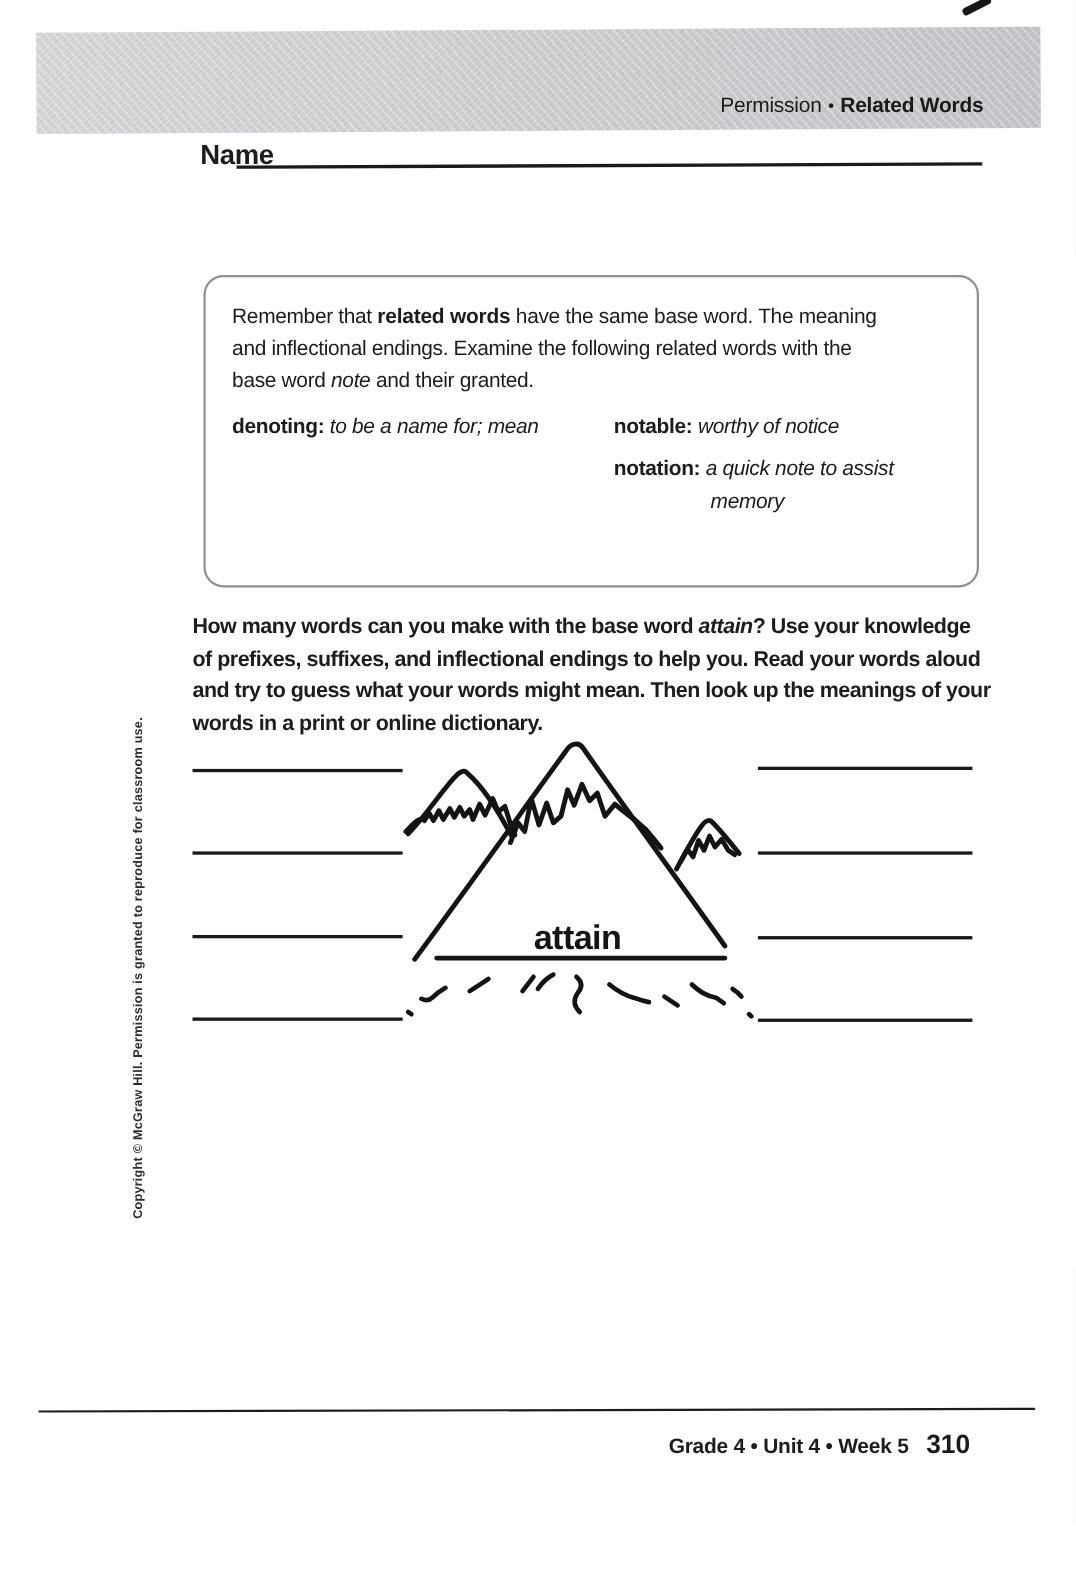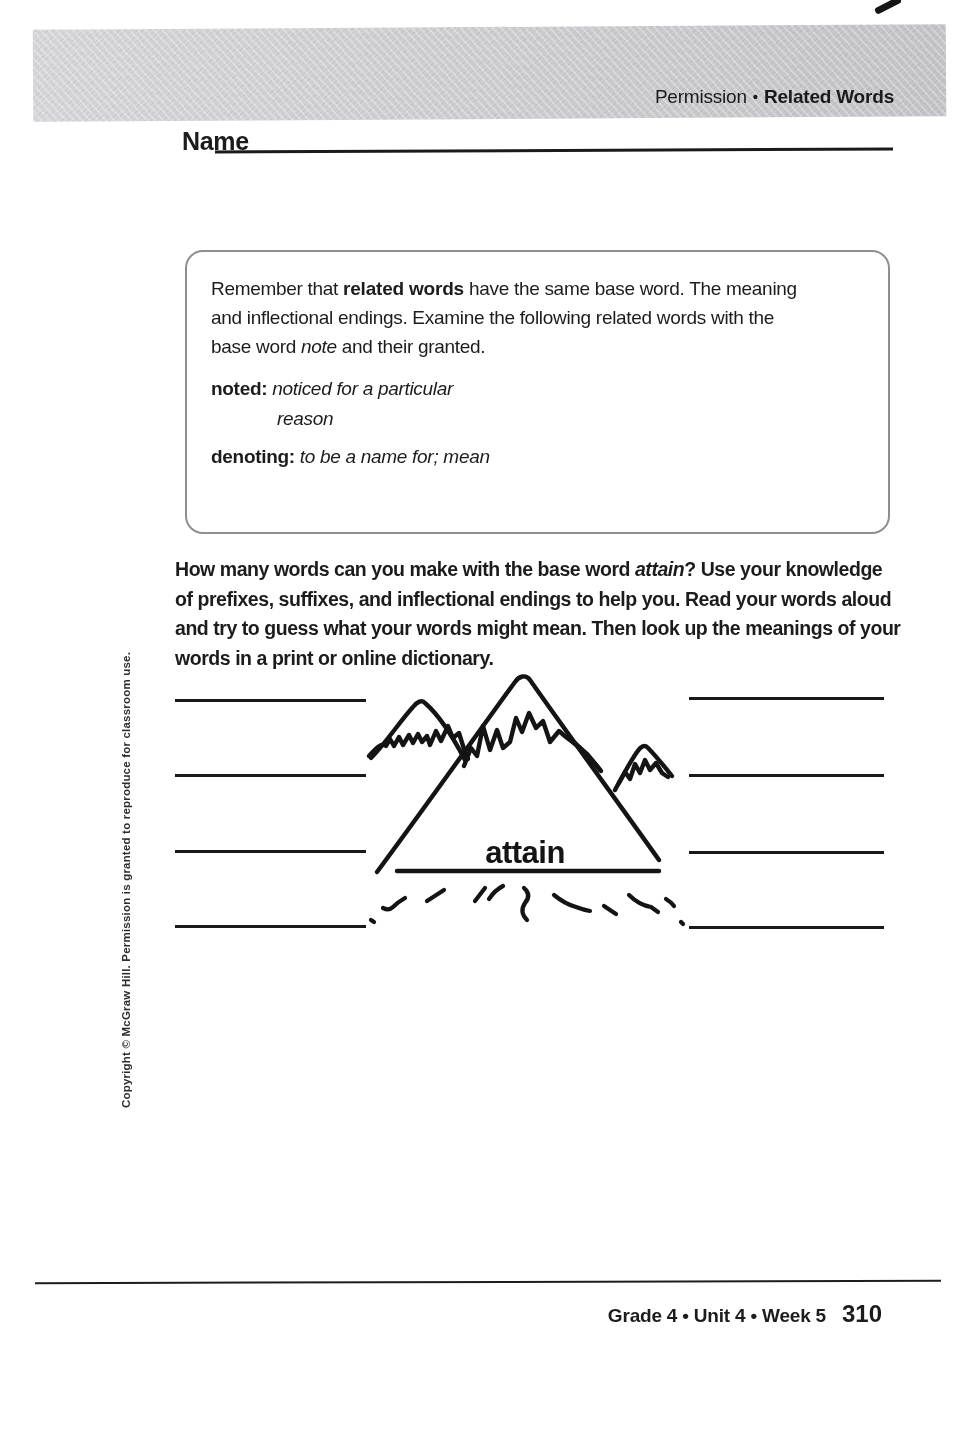--- a/index.html
+++ b/index.html
@@ -117,27 +117,33 @@
   <div class="name-line"></div>
 
   <div class="info-box">
     <div class="box-line"><span>Remember that </span><b>related words</b><span> have the same base word. The meaning</span></div>
     <div class="box-line">and inflectional endings. Examine the following related words with the</div>
     <div class="box-line"><span>base word </span><i>note</i><span> and their granted.</span></div>
 
     <div class="defs">
       <div class="def-col-left">
         <div class="def-entry">
-          <span class="def-term">noted:</span>
-          <span class="def-text">noticed for a particular</span>
-          <div class="def-wrap-left">reason</div>
+          <span class="def-term">denoting:</span>
+          <span class="def-text">to be a name for; mean</span>
+        </div>
+      </div>
+      <div class="def-col-right">
+        <div class="def-entry">
+          <span class="def-term">notable:</span>
+          <span class="def-text">worthy of notice</span>
         </div>
         <div class="def-entry">
-          <span class="def-term">denoting:</span>
-          <span class="def-text">to be a name for; mean</span>
+          <span class="def-term">notation:</span>
+          <span class="def-text">a quick note to assist</span>
+          <div class="def-wrap-right">memory</div>
         </div>
       </div>
     </div>
   </div>
 
   <div class="directions">
     <div class="dir-line"><span>How many words can you make with the base word </span><i>attain</i><span>? Use your knowledge</span></div>
     <div class="dir-line">of prefixes, suffixes, and inflectional endings to help you. Read your words aloud</div>
     <div class="dir-line">and try to guess what your words might mean. Then look up the meanings of your</div>
     <div class="dir-line">words in a print or online dictionary.</div>

